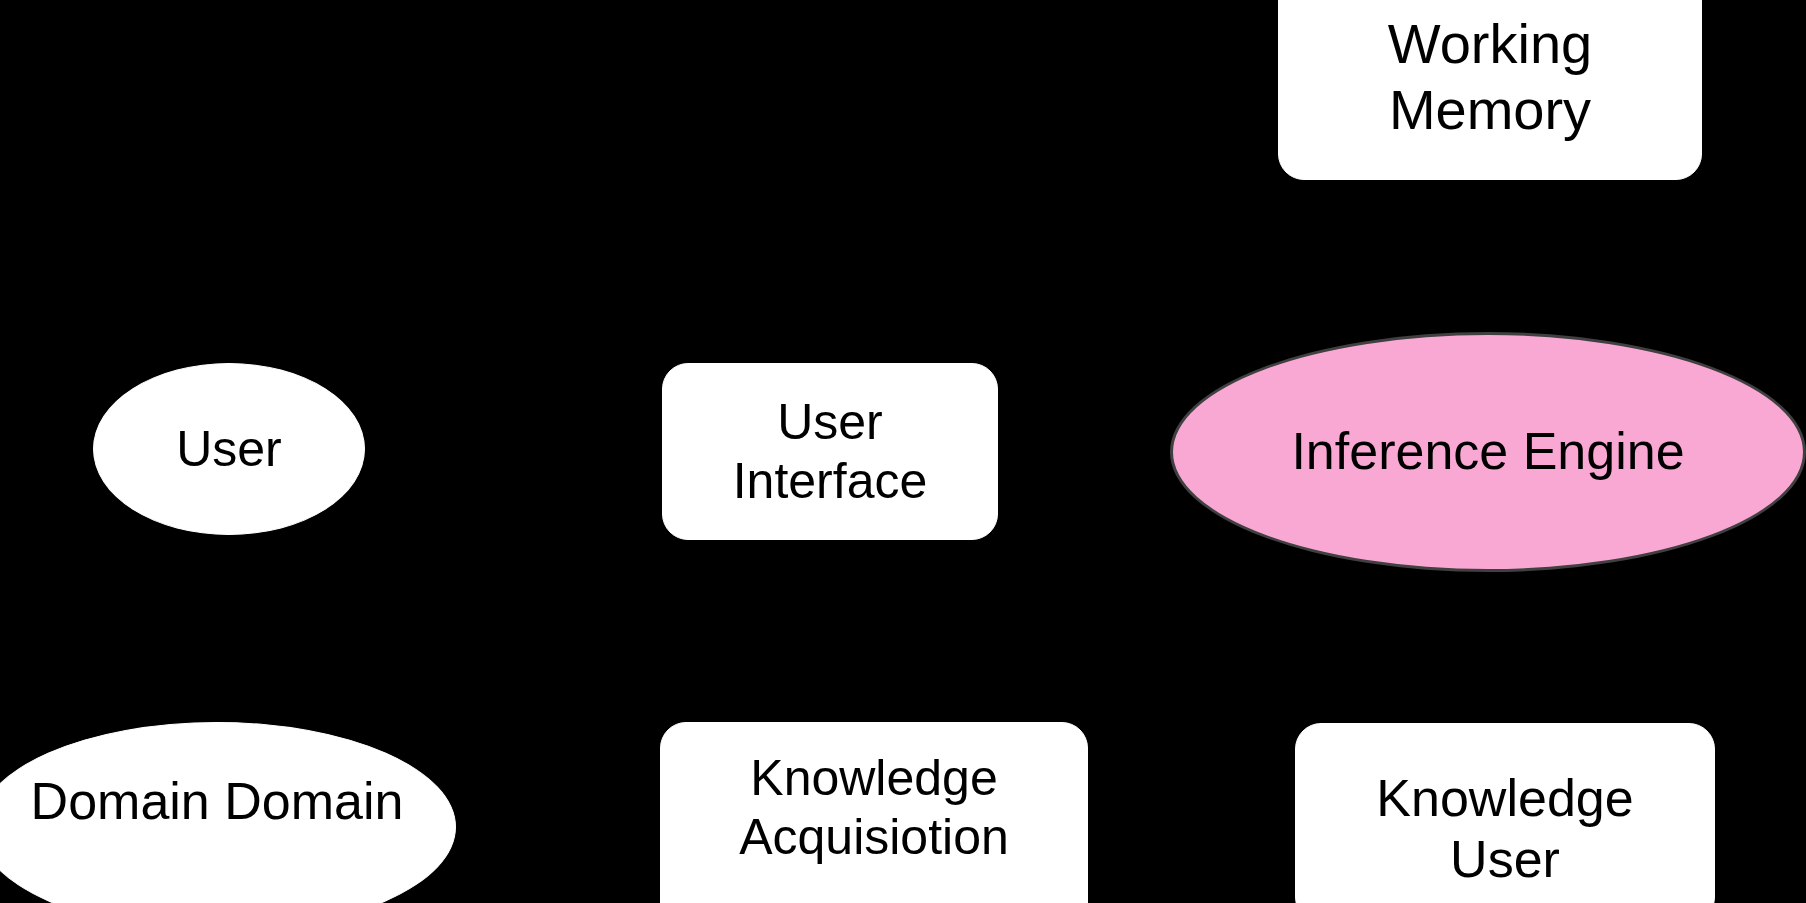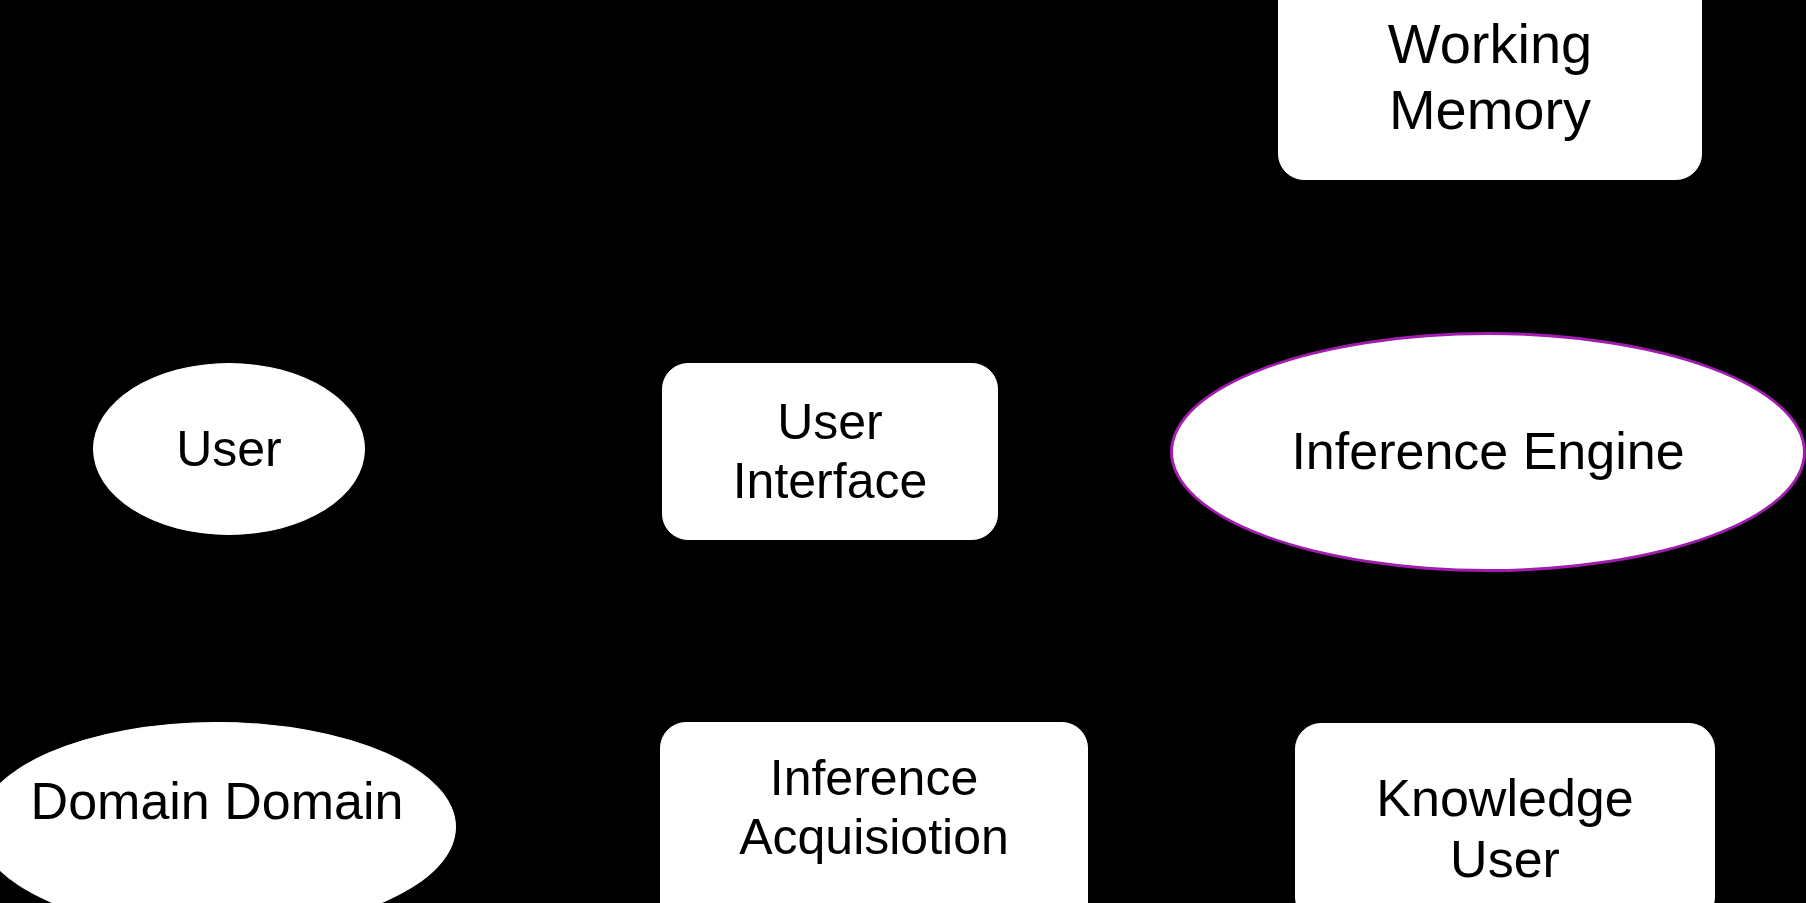--- a/index.html
+++ b/index.html
@@ -33,22 +33,22 @@
     background: #ffffff;
     border: 1px solid #ffffff;
     border-radius: 26px;
   }
   .node.ellipse {
     background: #ffffff;
     border: 1px solid #ffffff;
     border-radius: 50%;
   }
   .node.ellipse-accent {
-    background: #ffffff;
-    border: 3px solid #a21caf;
+    background: #f9a8d4;
+    border: 3px solid #404040;
     border-radius: 50%;
   }
   .node-label {
     display: block;
     padding: 0 23px;
   }
 
   
   #n-working-memory {
     left: 1278px;  top: -46px;   width: 424px; height: 226px;
@@ -107,21 +107,21 @@
 
   <div class="node ellipse-accent" id="n-inference-engine">
     <span class="node-label">Inference Engine</span>
   </div>
 
   <div class="node ellipse" id="n-domain-expert">
     <span class="node-label">Domain Domain</span>
   </div>
 
   <div class="node rect" id="n-knowledge-acquisition">
-    <span class="node-label">Inference
+    <span class="node-label">Knowledge
 Acquisiotion</span>
   </div>
 
   <div class="node rect" id="n-knowledge-base">
     <span class="node-label">Knowledge User</span>
   </div>
 
 </div>
 
 </body></html>

